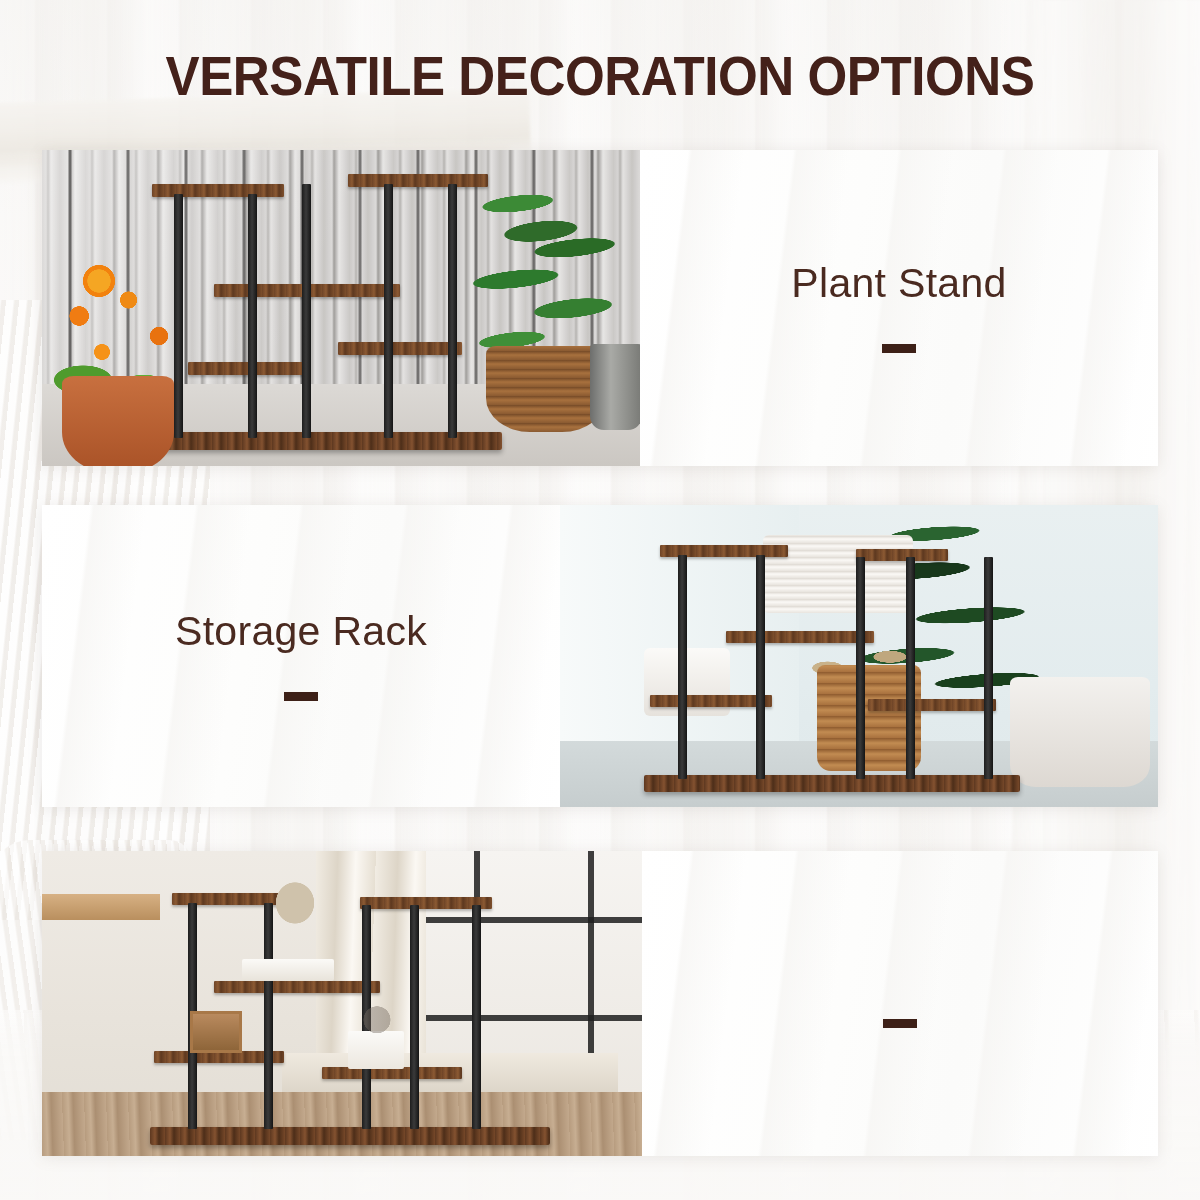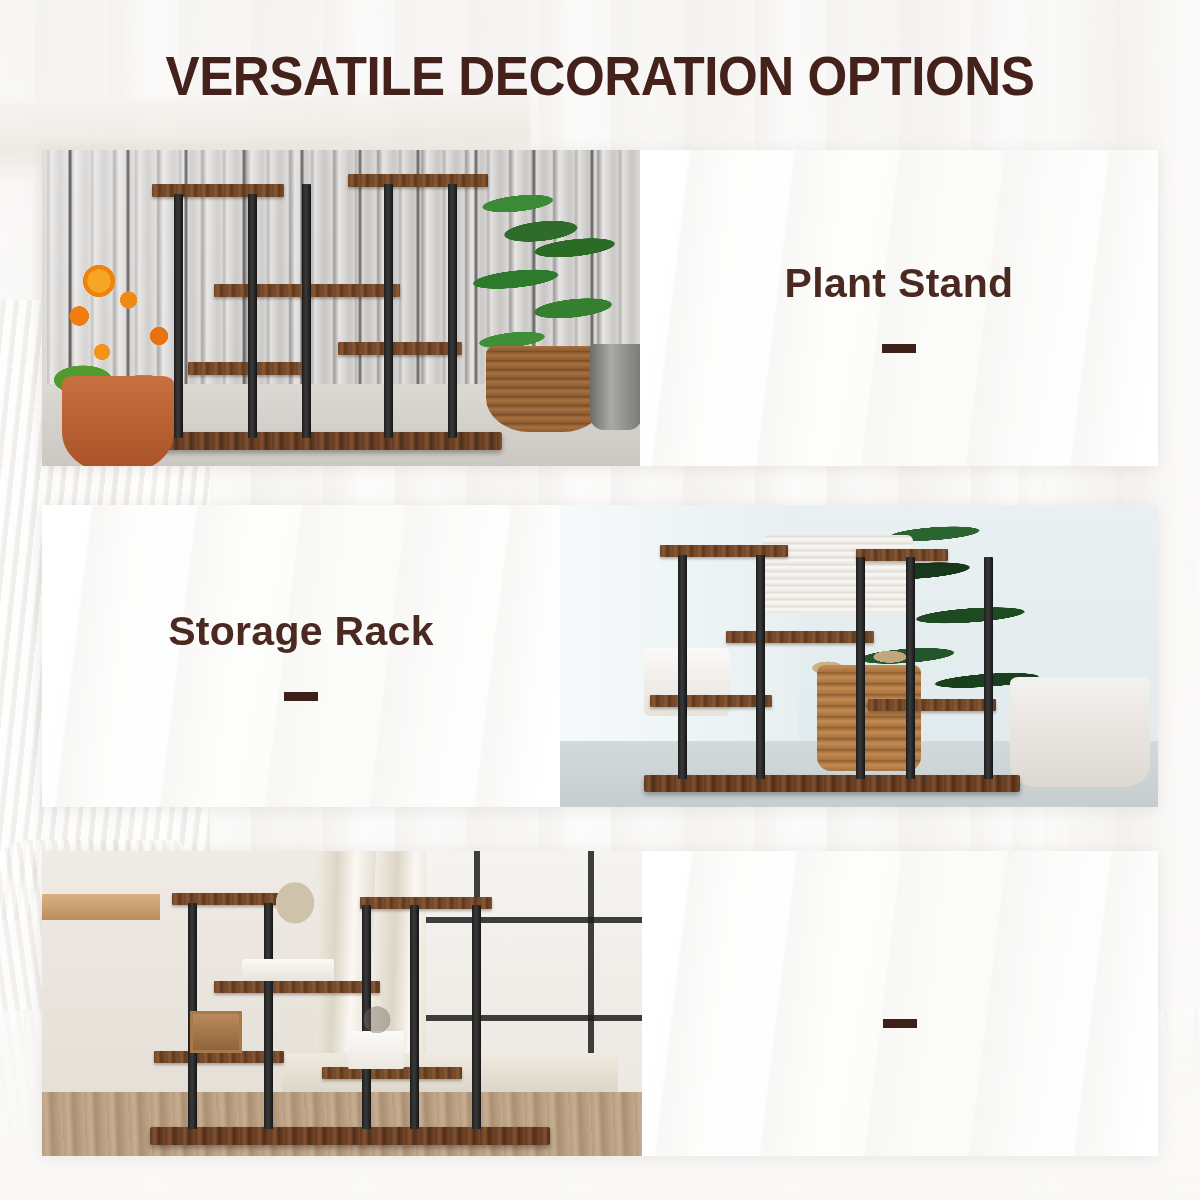--- a/index.html
+++ b/index.html
@@ -142,21 +142,21 @@
     content:""; position:absolute; inset:0;
     background:repeating-linear-gradient(97deg,
       rgba(255,255,255,0) 0px,
       rgba(255,255,255,0) 48px,
       rgba(246,245,243,.75) 52px,
       rgba(255,255,255,0) 104px);
     pointer-events:none;
   }
   .caption-text{
     position:relative; z-index:2;
-    font-size:41px; font-weight:700;
+    font-size:41px; font-weight:400;
     color:#4a2a20;
     letter-spacing:.3px;
     line-height:1;
     white-space:nowrap;
   }
   .caption-dash{
     position:relative; z-index:2;
     margin-top:40px;
     width:34px; height:9px;
     background:#3d2017;

